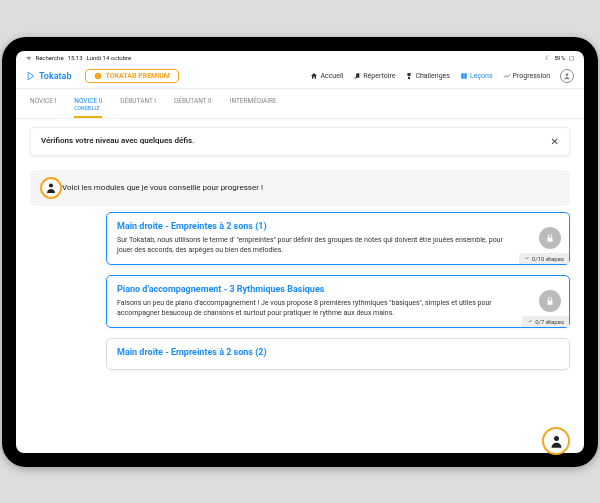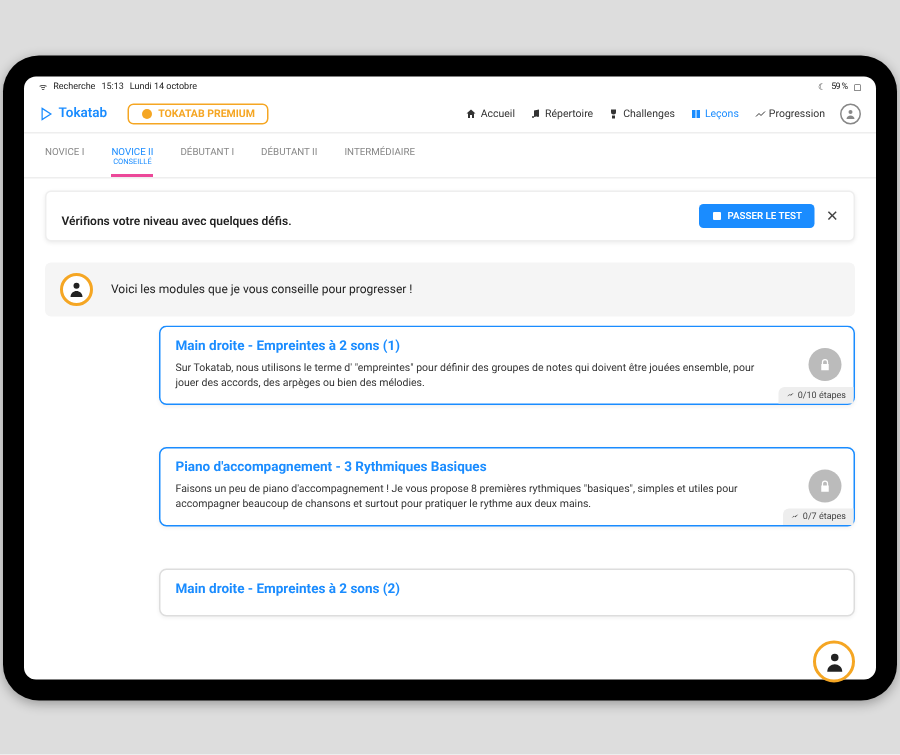--- a/index.html
+++ b/index.html
@@ -14,33 +14,33 @@
 .logo svg{width:10px;height:10px}
 .premium-btn{border:1px solid #f5a623;border-radius:4px;padding:2px 8px;color:#f5a623;font-size:7px;font-weight:700;display:flex;align-items:center;gap:3px;margin-left:6px}
 .nav-items{margin-left:auto;display:flex;gap:10px;align-items:center}
 .nav-item{display:flex;align-items:center;gap:2px;font-size:7px;color:#333;cursor:pointer}
 .nav-item svg{width:8px;height:8px}
 .nav-item.active{color:#1a8cff}
 .avatar-circle{width:14px;height:14px;border:1px solid #888;border-radius:50%;display:flex;align-items:center;justify-content:center}
 .avatar-circle svg{width:8px;height:8px}
 .levelbar{height:18px;background:#2196f3;display:flex;align-items:center;justify-content:space-between;padding:0 10px;color:#fff;font-size:8px}
 .tabs{display:flex;gap:18px;padding:4px 14px 0;font-size:6.5px;color:#888;border-bottom:1px solid #eee}
-.tab{padding:4px 0 5px;cursor:pointer;text-align:center}
-.tab.active{color:#1a8cff;border-bottom:2px solid #ec4899}
+.tab{padding:4px 0 5px;cursor:pointer;text-align:left}
+.tab.active{color:#1a8cff;border-bottom:2px solid #eab308}
 .tab small{display:block;font-size:5px}
-.verify-box{margin:8px 14px;background:#fff;border:1px solid #eee;box-shadow:0 1px 3px rgba(0,0,0,.08);border-radius:4px;padding:8px 10px;display:flex;align-items:flex-end;justify-content:space-between}
+.verify-box{margin:8px 14px;background:#fff;border:1px solid #eee;box-shadow:0 1px 3px rgba(0,0,0,.08);border-radius:4px;padding:8px 10px;display:flex;align-items:flex-start;justify-content:space-between}
 .verify-box .txt{font-size:8px;font-weight:600;color:#222}
 .verify-right{display:flex;align-items:center;gap:8px}
 .test-btn{background:#1a8cff;color:#fff;font-size:6.5px;font-weight:600;padding:4px 8px;border-radius:3px;display:flex;align-items:center;gap:3px}
 .close-x{font-size:10px;color:#444;cursor:pointer}
-.advice-bar{margin:6px 14px;background:#f5f5f5;border-radius:4px;padding:7px 10px;display:flex;align-items:center;gap:12px;font-size:8px;color:#222}
+.advice-bar{margin:6px 14px;background:#f5f5f5;border-radius:4px;padding:7px 10px;display:flex;align-items:center;gap:0;font-size:8px;color:#222}
 .advisor-icon{width:22px;height:22px;border-radius:50%;background:#fff;border:2px solid #f5a623;display:flex;align-items:center;justify-content:center;flex-shrink:0}
 .advisor-icon svg{width:12px;height:12px}
 .modules{padding:0 14px 10px 90px;overflow:auto;flex:1}
-.module-card{border:1.5px solid #1a8cff;border-radius:5px;margin-bottom:28px;padding:8px 10px;position:relative;background:#fff;box-shadow:0 1px 3px rgba(0,0,0,.06)}
+.module-card{border:1.5px solid #1a8cff;border-radius:5px;margin-bottom:10px;padding:8px 10px;position:relative;background:#fff;box-shadow:0 1px 3px rgba(0,0,0,.06)}
 .module-card.nolesson{border-color:#ddd;border-width:1px}
 .module-title{color:#1a8cff;font-size:9px;font-weight:700;margin-bottom:4px}
 .module-desc{font-size:7px;color:#333;line-height:1.5;padding-right:42px}
 .module-right{position:absolute;right:8px;top:50%;transform:translateY(-50%);display:flex;flex-direction:column;align-items:center;gap:3px}
 .lock{width:22px;height:22px;background:#bbb;border-radius:50%;display:flex;align-items:center;justify-content:center}
 .lock svg{width:10px;height:10px;fill:#fff}
 .steps{position:absolute;right:0;bottom:0;background:#eee;border-top-left-radius:4px;font-size:6px;padding:2px 5px;color:#444;display:flex;align-items:center;gap:2px}
 .fab{position:absolute;right:30px;bottom:48px;width:28px;height:28px;border-radius:50%;border:2px solid #f5a623;background:#fff;display:flex;align-items:center;justify-content:center}
 .fab svg{width:15px;height:15px}
 </style>
@@ -128,26 +128,20 @@
     <small>CONSEILLÉ</small>
   </div>
   <div class="tab">DÉBUTANT I</div>
   <div class="tab">DÉBUTANT II</div>
   <div class="tab">INTERMÉDIAIRE</div>
 </div>
 
 <div class="verify-box">
   <div class="txt">Vérifions votre niveau avec quelques défis.</div>
   <div class="verify-right">
-    <div class="test-btn">
-      <svg width="8" height="8" viewBox="0 0 24 24" fill="#fff">
-              <rect x="4" y="4" width="16" height="16" rx="2"></rect>
-            </svg>
-      <span>PASSER LE TEST</span>
-    </div>
     <div class="close-x">✕</div>
   </div>
 </div>
 
 <div class="advice-bar">
   <div class="advisor-icon">
     <svg viewBox="0 0 24 24">
             <circle cx="12" cy="7" r="4" fill="#222"></circle>
             <path d="M4 22c0-5 4-8 8-8s8 3 8 8" fill="#222"></path>
           </svg>

